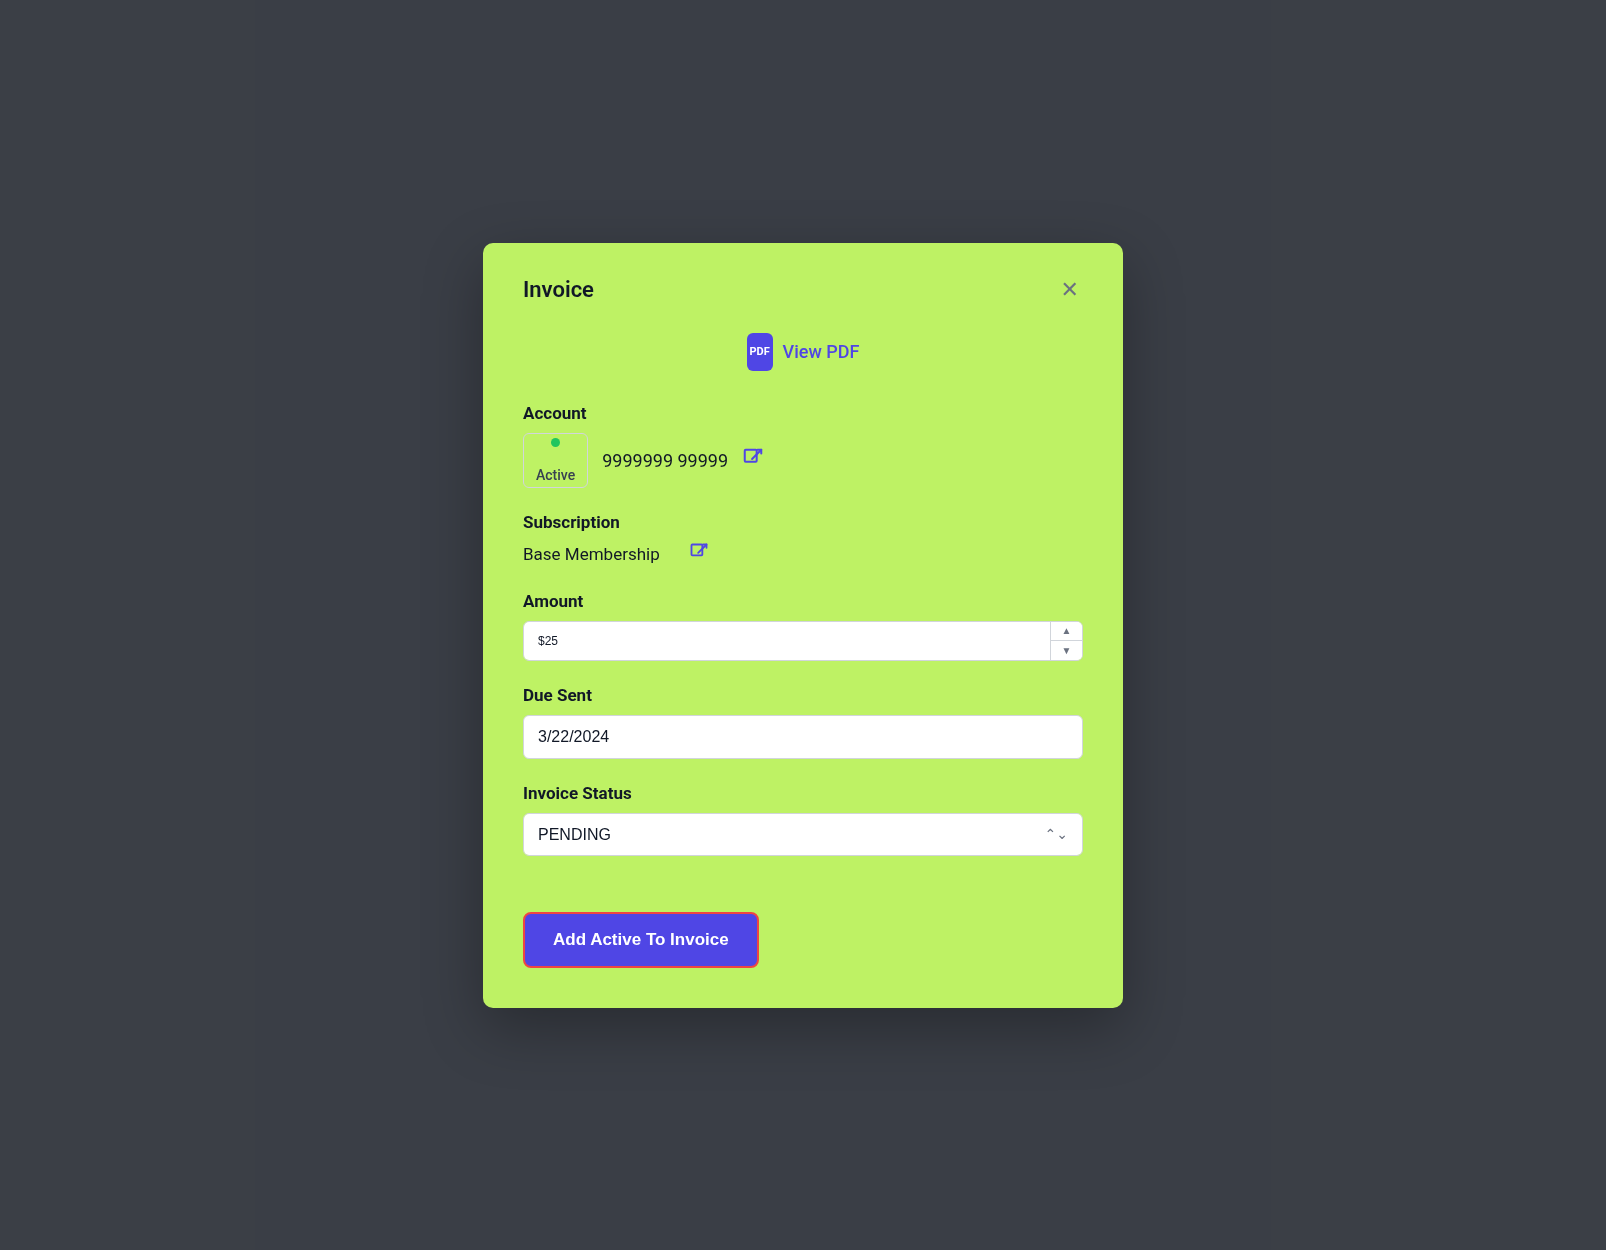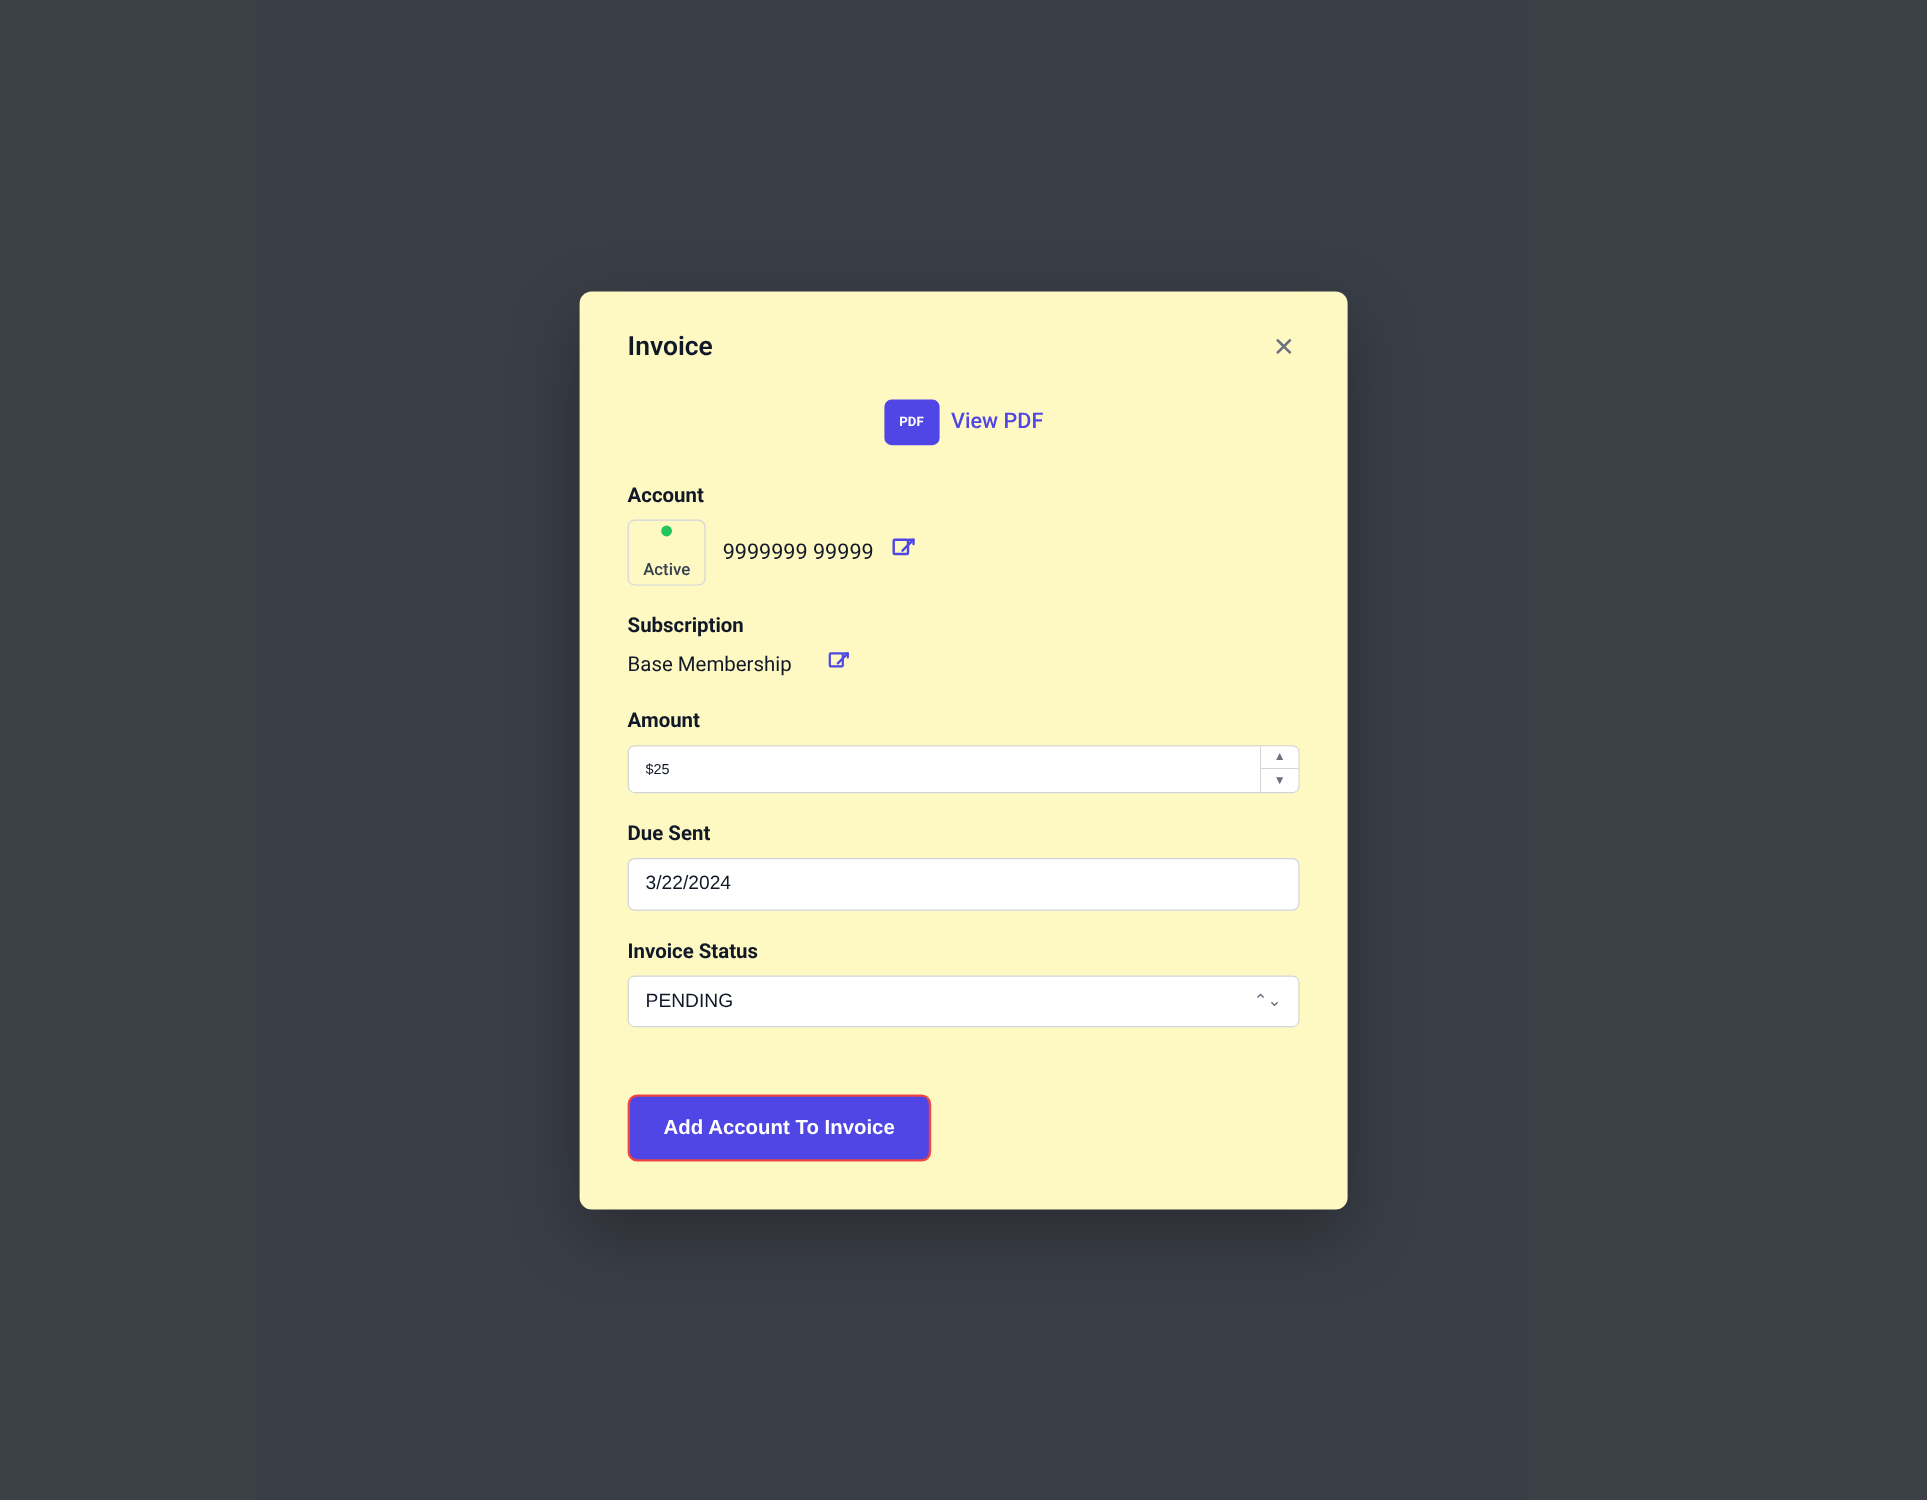--- a/index.html
+++ b/index.html
@@ -21,21 +21,21 @@
     }
 
     .backdrop {
       position: absolute;
       inset: 0;
       background: rgba(0,0,0,0.45);
     }
 
     .modal {
       position: relative;
-      background: #fef9c3;
+      background: #bef264;
       border-radius: 10px;
       width: 640px;
       padding: 32px 40px 40px 40px;
       box-shadow: 0 20px 60px rgba(0,0,0,0.3);
       z-index: 10;
     }
 
     .modal-header {
       display: flex;
       justify-content: space-between;
@@ -61,21 +61,21 @@
 
     .view-pdf-row {
       display: flex;
       justify-content: center;
       align-items: center;
       gap: 10px;
       margin-bottom: 32px;
     }
 
     .pdf-icon {
-      width: 46px;
+      width: 26px;
       height: 38px;
       background: #4f46e5;
       border-radius: 6px;
       display: flex;
       align-items: center;
       justify-content: center;
       color: white;
       font-size: 11px;
       font-weight: 700;
     }
@@ -338,15 +338,15 @@
         <option>PENDING</option>
         <option>PAID</option>
         <option>OVERDUE</option>
         <option>CANCELLED</option>
       </select>
       <span class="select-chevron">⌃⌄</span>
     </div>
   </div>
 
   
-  <button class="add-charge-btn">Add Account To Invoice</button>
+  <button class="add-charge-btn">Add Active To Invoice</button>
 
 </div>
 
 </body></html>

